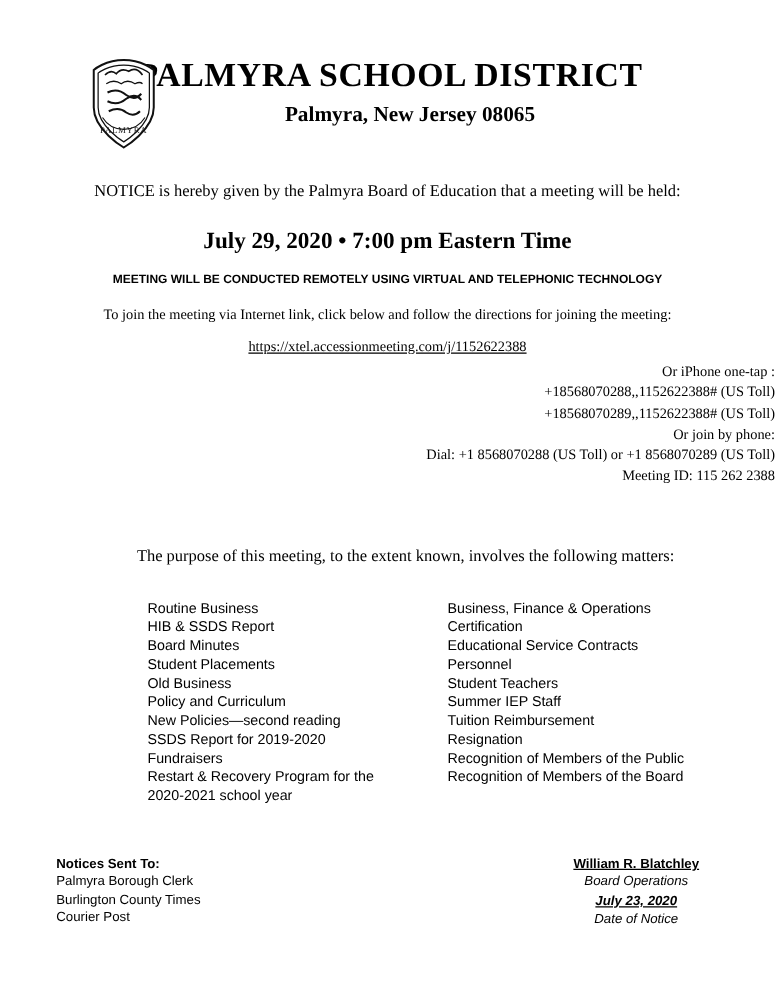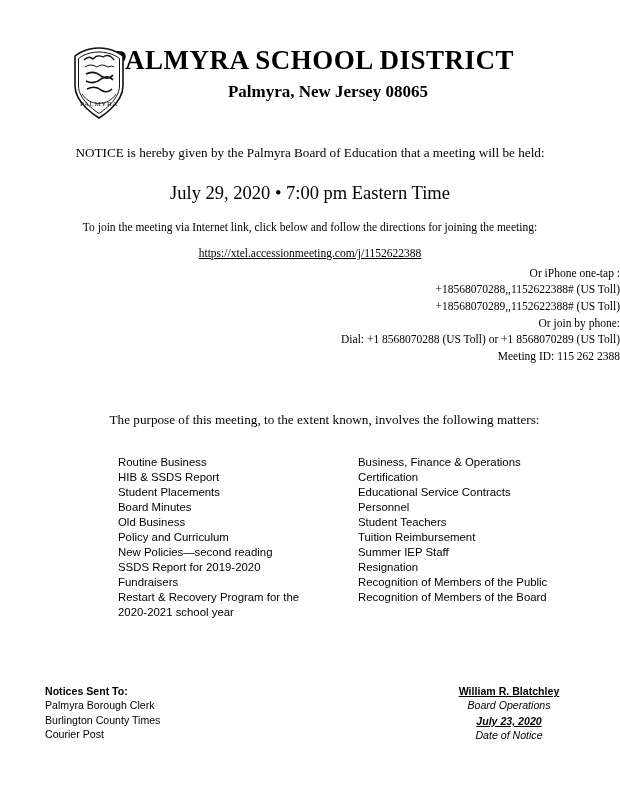--- a/index.html
+++ b/index.html
@@ -53,21 +53,21 @@
   }
 
   
   .notice-line {
     text-align: center;
     font-size: 13.2px;
     margin-top: 43px;
   }
   .meeting-datetime {
     text-align: center;
-    font-weight: normal;
+    font-weight: bold;
     font-size: 18.5px;
     margin-top: 22px;
   }
   .remote-note {
     text-align: center;
     font-family: "Liberation Sans", sans-serif;
     font-weight: bold;
     font-size: 9.6px;
     margin-top: 14px;
   }
@@ -183,56 +183,57 @@
         <path d="M14 48 a20 20 0 0 0 34 0" fill="none" stroke="#111111" stroke-width="0.9"></path>
         <text x="31" y="60" font-family="Liberation Serif, serif" font-size="7" text-anchor="middle" fill="#111111" letter-spacing="0.6">PALMYRA</text>
       </svg>
     </div>
     <h1 class="district-name">PALMYRA SCHOOL DISTRICT</h1>
     <div class="district-loc">Palmyra, New Jersey  08065</div>
   </div>
 
   <div class="notice-line">NOTICE is hereby given by the Palmyra Board of Education that a meeting will be held:</div>
   <div class="meeting-datetime">July 29, 2020 • 7:00 pm Eastern Time</div>
+  <div class="remote-note">MEETING WILL BE CONDUCTED REMOTELY USING VIRTUAL AND TELEPHONIC TECHNOLOGY</div>
   <div class="join-line">To join the meeting via Internet link, click below and follow the directions for joining the meeting:</div>
   <div class="link-line">
     <a href="#">https://xtel.accessionmeeting.com/j/1152622388</a>
   </div>
   <div class="dial-block">
     <div>Or iPhone one-tap :</div>
     <div>+18568070288,,1152622388# (US Toll)</div>
     <div>+18568070289,,1152622388# (US Toll)</div>
     <div>Or join by phone:</div>
     <div>Dial: +1 8568070288 (US Toll) or +1 8568070289 (US Toll)</div>
     <div>Meeting ID: 115 262 2388</div>
   </div>
 
   <div class="purpose">The purpose of this meeting, to the extent known, involves the following matters:</div>
 
   <div class="agenda">
     <div class="col col-left">
       <p class="cat">Routine Business</p>
       <p class="sub">HIB &amp; SSDS Report</p>
+      <p class="sub">Board Minutes</p>
       <p class="sub">Student Placements</p>
-      <p class="sub">Board Minutes</p>
       <p class="cat">Old Business</p>
       <p class="cat">Policy and Curriculum</p>
       <p class="sub">New Policies—second reading</p>
       <p class="sub">SSDS Report for 2019-2020</p>
       <p class="sub">Fundraisers</p>
       <p class="sub wrap">Restart &amp; Recovery Program for the 2020-2021 school year</p>
     </div>
     <div class="col col-right">
       <p class="cat">Business, Finance &amp; Operations</p>
       <p class="sub">Certification</p>
       <p class="sub">Educational Service Contracts</p>
       <p class="cat">Personnel</p>
       <p class="sub">Student Teachers</p>
+      <p class="sub">Summer IEP Staff</p>
       <p class="sub">Tuition Reimbursement</p>
-      <p class="sub">Summer IEP Staff</p>
       <p class="sub">Resignation</p>
       <p class="cat">Recognition of Members of the Public</p>
       <p class="cat">Recognition of Members of the Board</p>
     </div>
   </div>
 
   <div class="footer">
     <div class="footer-left">
       <div class="hdr">Notices Sent To:</div>
       <div>Palmyra Borough Clerk</div>

